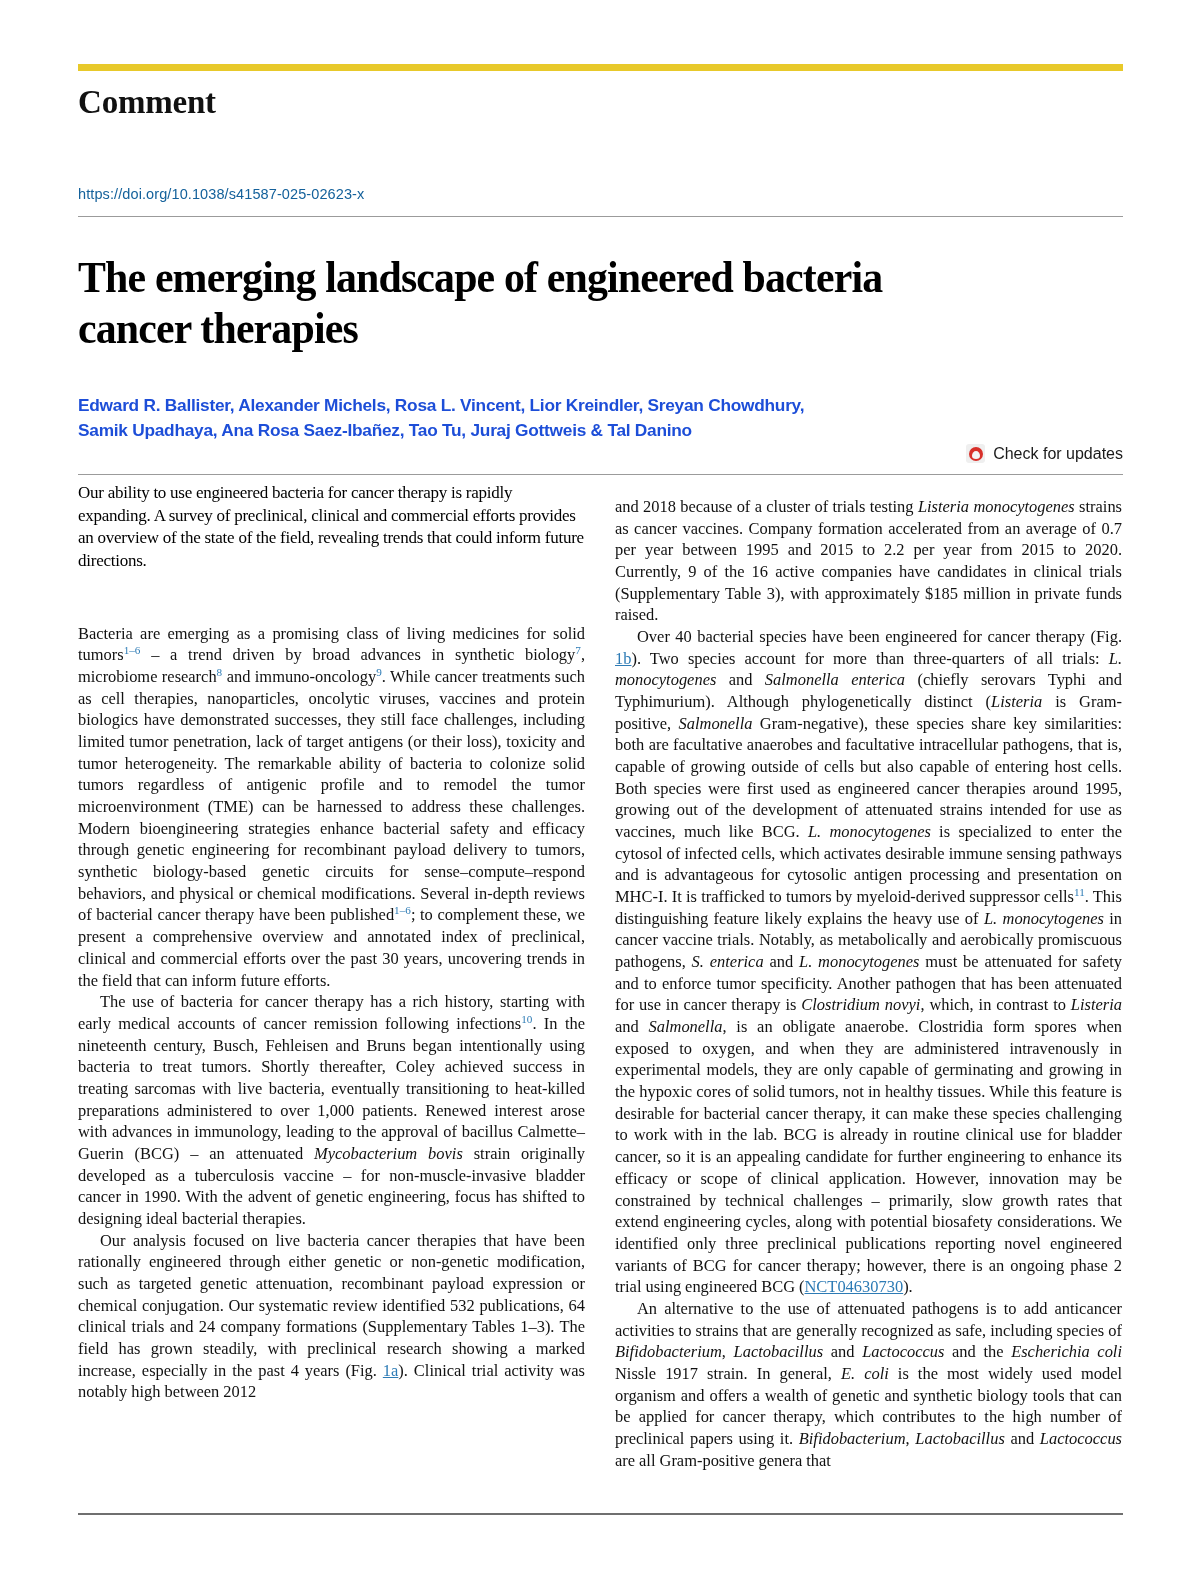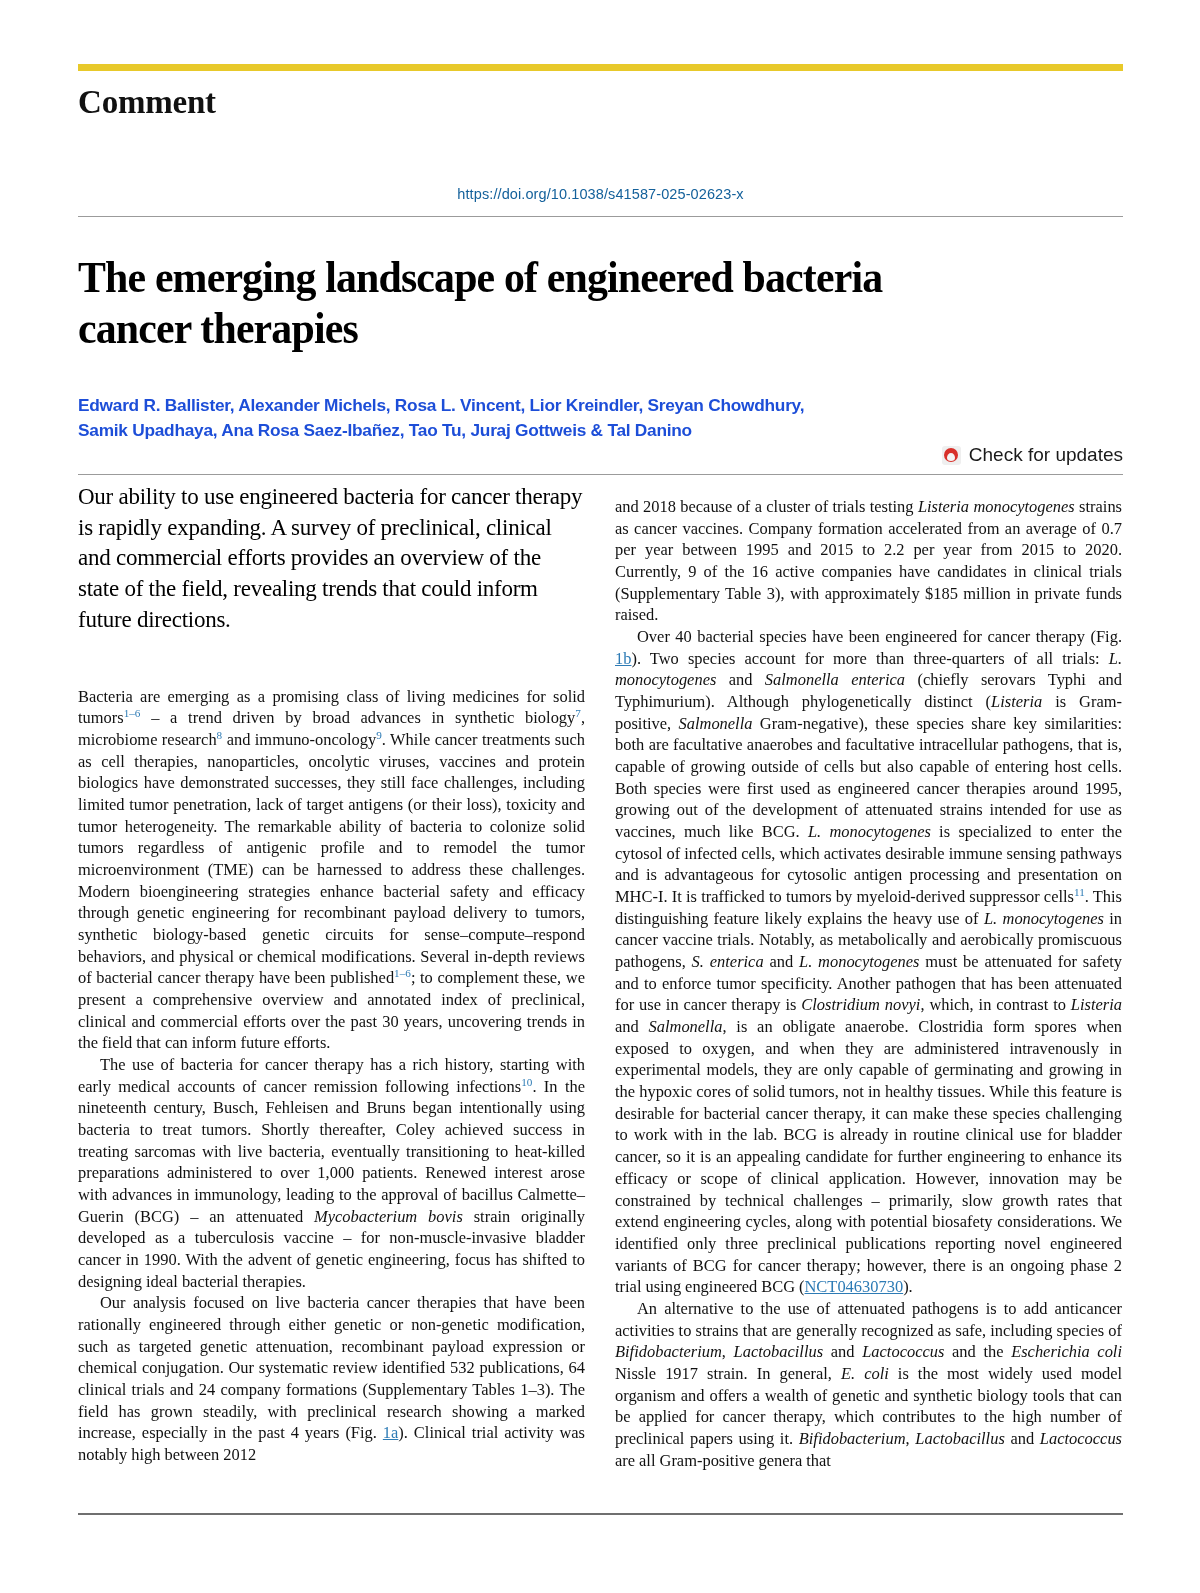--- a/index.html
+++ b/index.html
@@ -44,21 +44,21 @@
     margin-top: 14px;
     line-height: 1.05;
   }
 
   
   .doi-row {
     position: absolute;
     left: 78px;
     top: 185px;
     width: 1045px;
-    text-align: center;
+    text-align: left;
   }
   .doi-link {
     font-family: "Liberation Sans", "DejaVu Sans", sans-serif;
     font-size: 14.5px;
     color: #14619b;
     letter-spacing: 0.1px;
     text-decoration: none;
   }
 
   .rule-thin {
@@ -102,21 +102,21 @@
 
   
   .check-updates {
     position: absolute;
     right: 77px;
     top: 444px;
     display: flex;
     align-items: center;
     gap: 8px;
     font-family: "Liberation Sans", "DejaVu Sans", sans-serif;
-    font-size: 19px;
+    font-size: 16px;
     color: #1a1a1a;
   }
   .cfu-icon {
     width: 19px;
     height: 19px;
     border-radius: 3px;
     background: #efefef;
     position: relative;
     display: inline-block;
     overflow: hidden;
@@ -150,21 +150,21 @@
     display: flex;
     gap: 30px;
   }
   .col {
     width: 507px;
     flex: 0 0 507px;
   }
 
   .standfirst {
     font-family: "Liberation Serif", "DejaVu Serif", serif;
-    font-size: 23px;
+    font-size: 17px;
     line-height: 1.335;
     letter-spacing: -0.25px;
     color: #000;
     margin: 8px 0 0 0;
     padding: 0;
   }
 
   p.body {
     font-family: "Liberation Serif", "DejaVu Serif", serif;
     font-size: 16.45px;

